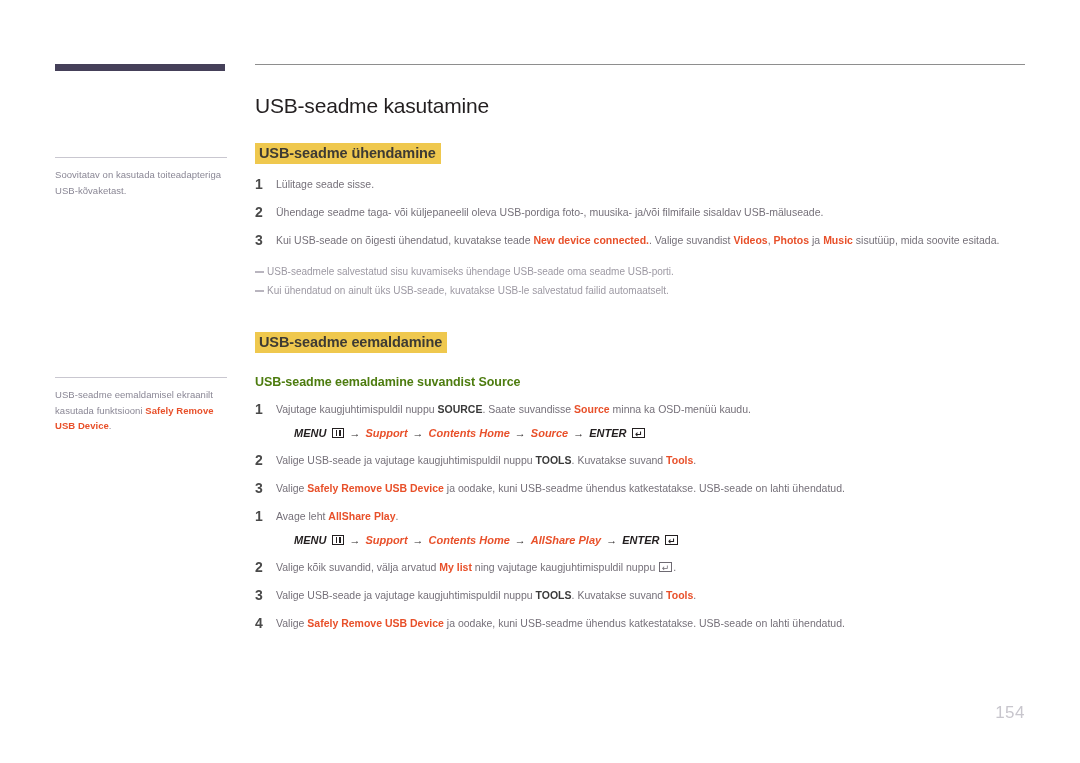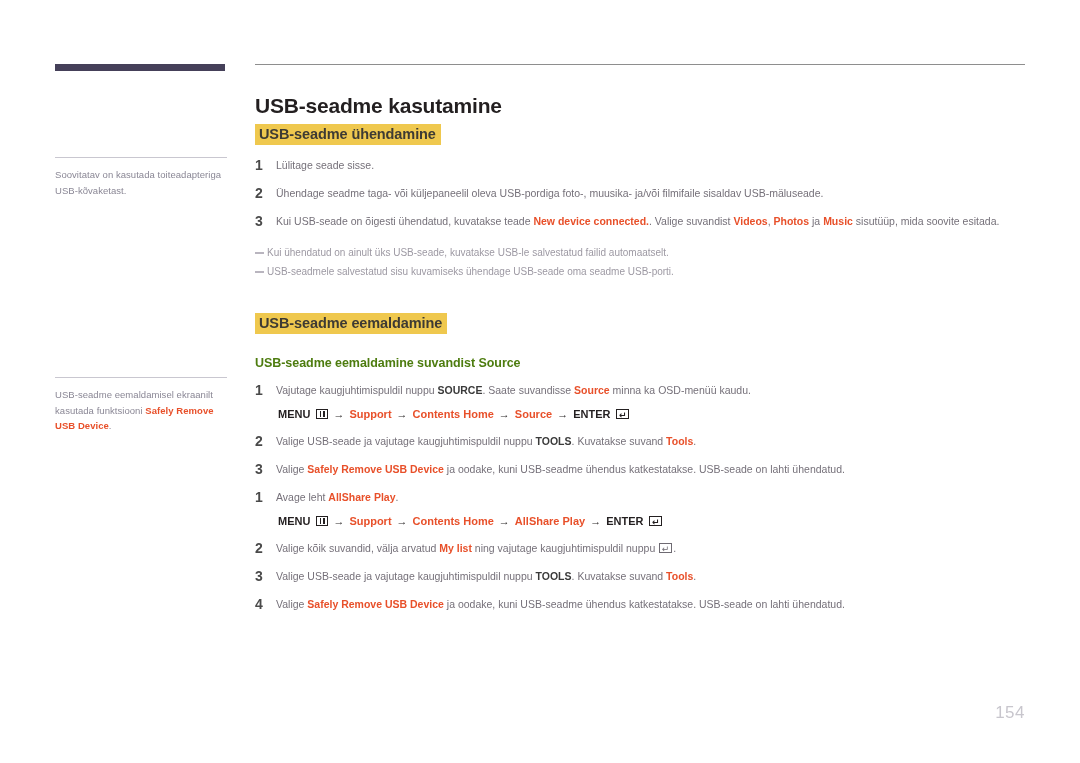--- a/index.html
+++ b/index.html
@@ -66,36 +66,36 @@
     width: 770px;
   }
   .top-rule {
     width: 770px;
     height: 1px;
     background: #8e8e8e;
   }
 
   h1.page-title {
     font-size: 21px;
-    font-weight: bold;
+    font-weight: normal;
     color: #231f20;
     margin: 29px 0 0 0;
     letter-spacing: -0.2px;
   }
 
   .hl-heading {
     display: inline-block;
     background: #efc84e;
     color: #3d3a33;
     font-size: 14.5px;
     font-weight: bold;
     padding: 2px 5px 3px 4px;
     letter-spacing: -0.1px;
   }
-  .section-gap-1 { margin-top: 6px; }
+  .section-gap-1 { margin-top: 25px; }
   .section-gap-2 { margin-top: 34px; }
 
   h3.sub-title {
     font-size: 12.5px;
     font-weight: bold;
     color: #4d7c0f;
     margin: 22px 0 0 0;
     letter-spacing: -0.05px;
   }
 
@@ -118,28 +118,29 @@
     line-height: 14px;
     text-align: left;
   }
   .step-body { flex: 1 1 auto; }
   .step-body b { color: #3a3a3a; font-weight: bold; }
   .step-body .o { color: #e8502a; font-weight: bold; }
 
   
   .path {
     margin-top: 9px;
-    margin-left: 23px;
+    margin-left: 39px;
     font-size: 11px;
     font-weight: bold;
     color: #231f20;
     display: flex;
     align-items: center;
     gap: 5px;
     line-height: 14px;
+    font-style: italic;
   }
   .path .crumb { color: #e8502a; font-weight: bold; }
   .path .plain { color: #231f20; font-weight: bold; }
   .path .arrow { color: #231f20; font-weight: normal; font-size: 11px; }
 
   .icon-menu {
     display: inline-block;
     width: 12px;
     height: 10px;
     border: 1.4px solid #231f20;
@@ -272,25 +273,25 @@
         <div class="step">
           <div class="step-num">3</div>
           <div class="step-body"><span>Kui USB-seade on õigesti ühendatud, kuvatakse teade </span><span class="o">New device connected.</span><span>. Valige suvandist </span><span class="o">Videos</span><span>, </span><span class="o">Photos</span><span> ja </span><span class="o">Music</span><span> sisutüüp, mida soovite esitada.</span></div>
         </div>
 
       </div>
 
       <div class="notes">
         <div class="note-line">
           <span class="note-dash"></span>
-          <span>Kui ühendatud on ainult üks USB-seade, kuvatakse USB-le salvestatud failid automaatselt.</span>
+          <span>USB-seadmele salvestatud sisu kuvamiseks ühendage USB-seade oma seadme USB-porti.</span>
         </div>
         <div class="note-line">
           <span class="note-dash"></span>
-          <span>USB-seadmele salvestatud sisu kuvamiseks ühendage USB-seade oma seadme USB-porti.</span>
+          <span>Kui ühendatud on ainult üks USB-seade, kuvatakse USB-le salvestatud failid automaatselt.</span>
         </div>
       </div>
     </div>
 
     <div class="section-gap-2">
       <span class="hl-heading">USB-seadme eemaldamine</span>
 
       
       <h3 class="sub-title">USB-seadme eemaldamine suvandist Source</h3>
 

